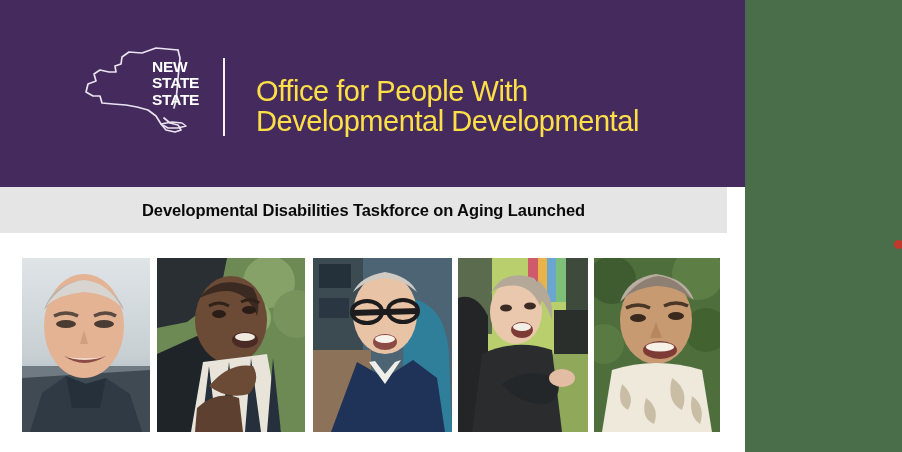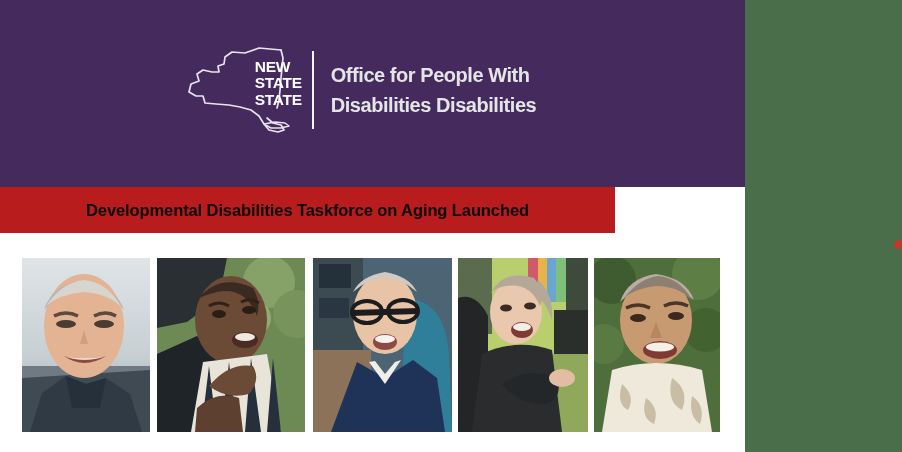--- a/index.html
+++ b/index.html
@@ -39,22 +39,22 @@
     top: 0;
     width: 745px;
     height: 187px;
     background: #452a5e;
     display: flex;
     align-items: center;
     justify-content: center;
   }
   .logo-lockup {
     display: flex;
-    align-items: center;
-    gap: 0px;
+    align-items: flex-end;
+    gap: 14px;
     transform: translate(-12px, -4px);
   }
   .ny-mark {
     position: relative;
     width: 118px;
     height: 92px;
     flex: 0 0 auto;
   }
   .ny-mark svg { display: block; }
   .ny-words {
@@ -73,37 +73,37 @@
   .ny-words span { display: block; }
   .logo-divider {
     width: 2px;
     height: 78px;
     background: #ffffff;
     margin: 0 17px 0 9px;
     flex: 0 0 auto;
     opacity: 0.95;
   }
   .agency-name {
-    color: #e5e5e5;
+    color: #fde047;
     font-family: "Liberation Sans", sans-serif;
-    font-weight: bold;
-    font-size: 20px;
+    font-weight: normal;
+    font-size: 29px;
     line-height: 30px;
     letter-spacing: -0.45px;
     white-space: nowrap;
   }
   .agency-name span { display: block; }
   
   #headline-band {
     position: absolute;
     left: 0;
     top: 187px;
-    width: 615px;
+    width: 727px;
     height: 46px;
-    background: #b91c1c;
+    background: #e5e5e5;
     display: flex;
     align-items: center;
     justify-content: center;
   }
   #headline-text {
     color: #0a0a0a;
     font-family: "Liberation Sans", sans-serif;
     font-weight: bold;
     font-size: 16.5px;
     letter-spacing: -0.1px;
@@ -160,21 +160,21 @@
             <span>NEW</span>
             <span>STATE</span>
             <span>STATE</span>
           </div>
         </div>
 
         <div class="logo-divider"></div>
 
         <div class="agency-name">
           <span>Office for People With</span>
-          <span>Disabilities Disabilities</span>
+          <span>Developmental Developmental</span>
         </div>
 
       </div>
     </div>
 
     <div id="headline-band">
       <div id="headline-text">Developmental Disabilities Taskforce on Aging Launched</div>
     </div>
 
     <div id="photo-strip">

